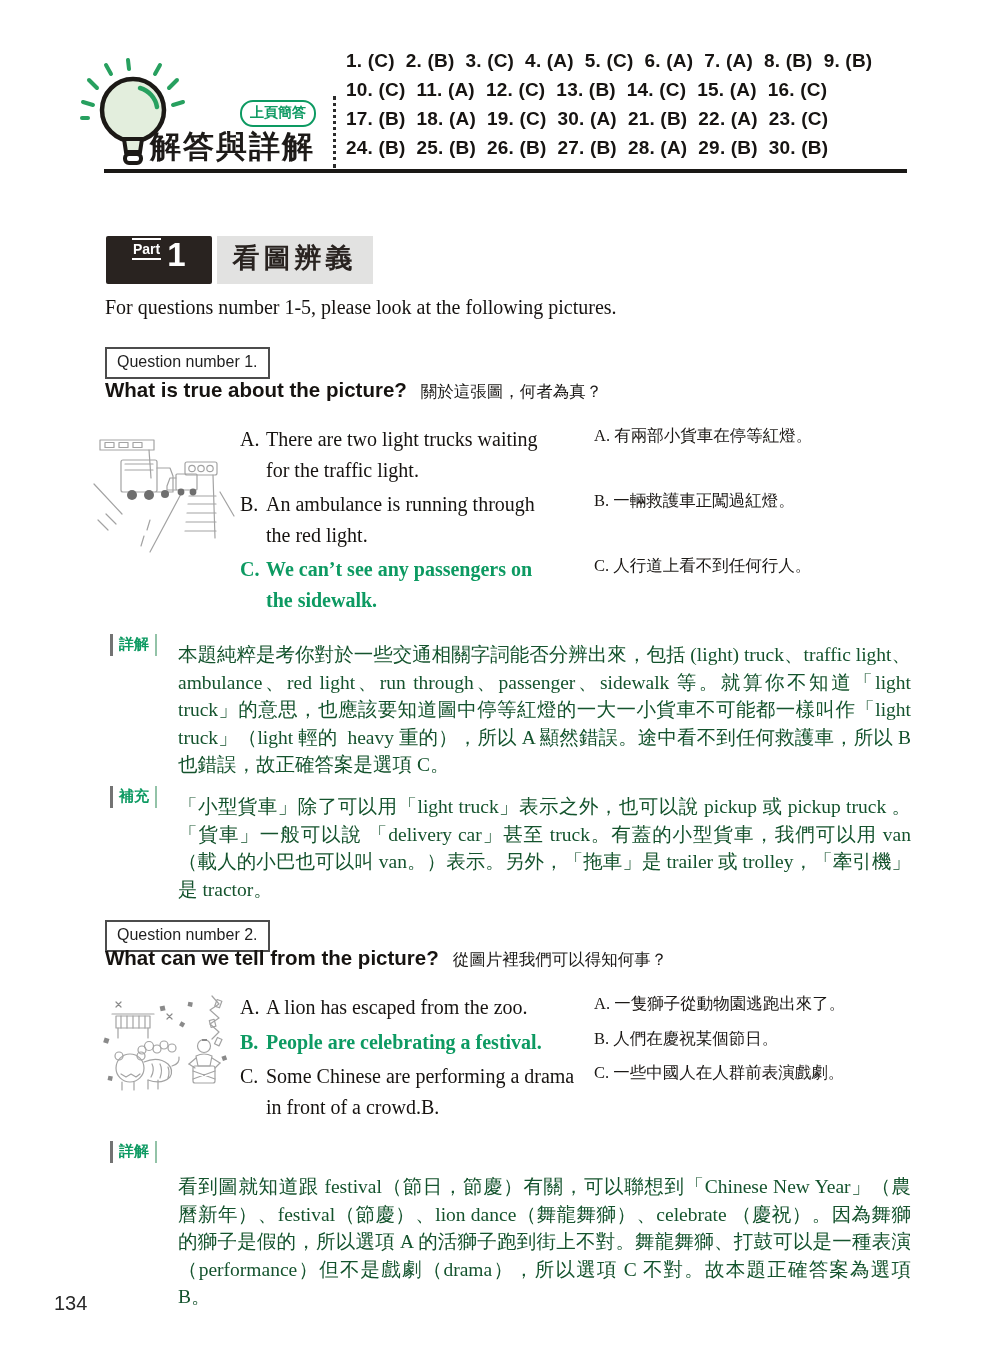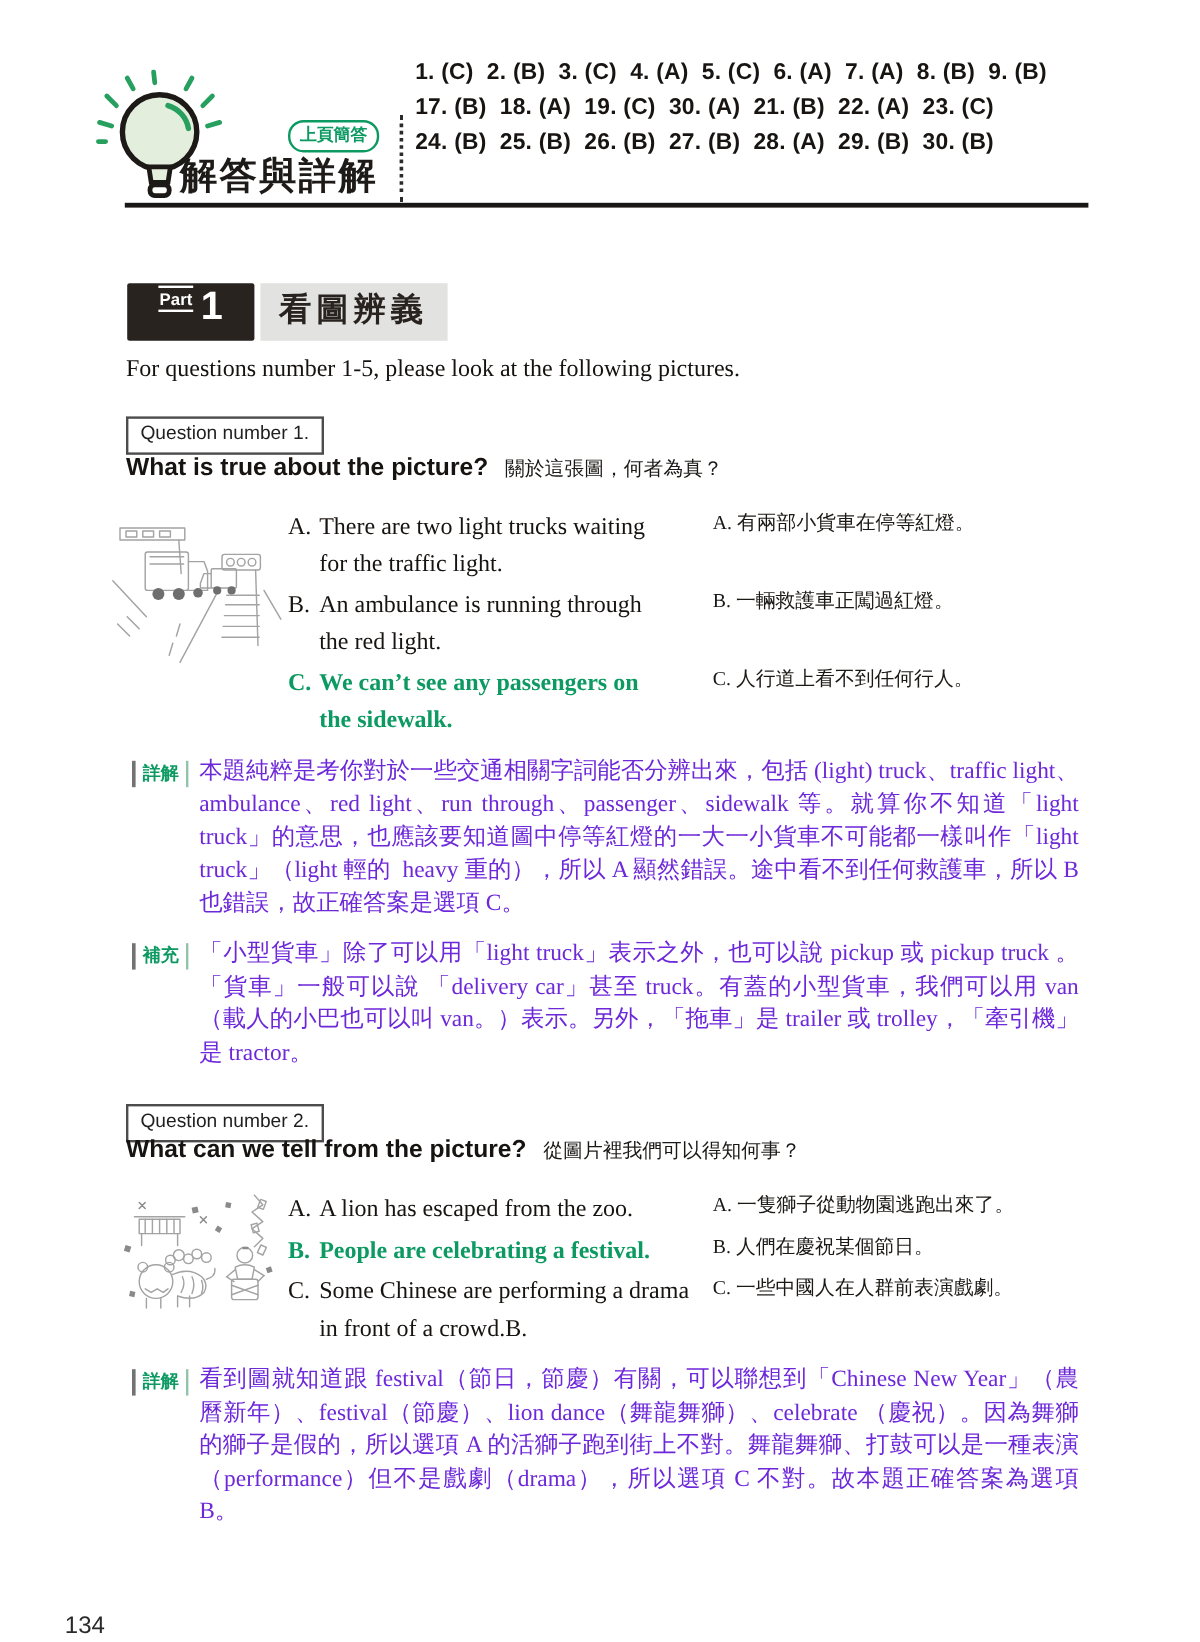--- a/index.html
+++ b/index.html
@@ -39,27 +39,27 @@
   .option-row{position:absolute;left:240px;width:665px;}
   .opt-en{display:flex;font:20px "Liberation Serif",serif;line-height:30.5px;color:#161310;width:372px;}
   .opt-en.correct{color:#0d9a62;font-weight:700;}
   .opt-label{width:26px;flex:none;}
   .opt-cn{position:absolute;left:354px;top:1px;font:16.5px "Liberation Serif",serif;color:#1b1815;white-space:nowrap;}
 
   
   .exp-label{position:absolute;left:110px;font:700 15px "Liberation Sans",sans-serif;color:#0d9a62;
          border-left:3px solid #737373;border-right:2px solid #93c3a8;padding:1px 6px 2px;white-space:nowrap;}
   .exp-text{position:absolute;left:166px;width:733px;font:19.5px "Liberation Serif",serif;
-         line-height:27.6px;text-align:justify;color:#6d28d9;white-space:pre-wrap;margin:0;}
+         line-height:27.6px;text-align:justify;color:#14532d;white-space:pre-wrap;margin:12px;}
 
   .illus{position:absolute;left:92px;}
   .sk{stroke:#a3a3a3;stroke-width:1.2;fill:none;stroke-linecap:round;stroke-linejoin:round;}
   .skd{stroke:#8a8a8a;stroke-width:1.2;fill:none;stroke-linecap:round;}
 
-  .page-number{position:absolute;left:54px;top:1344px;font:20px "Liberation Sans",sans-serif;color:#2a2a2a;}
+  .page-number{position:absolute;left:54px;top:1292px;font:20px "Liberation Sans",sans-serif;color:#2a2a2a;}
 </style>
 </head>
 <body>
 
 <div class="page">
 
   <svg class="abs" style="left:80px;top:58px;" width="112" height="112" viewBox="0 0 112 112">
     <g stroke="#27a05f" stroke-width="4" stroke-linecap="round">
       <line x1="13" y1="47" x2="3" y2="44"></line>
         <line x1="17" y1="30" x2="9" y2="22"></line>
@@ -74,20 +74,21 @@
     <path d="M60 30 A 24 24 0 0 1 77 49" stroke="#27a05f" stroke-width="4.5" fill="none" stroke-linecap="round"></path>
     <path d="M44 81 L62 81 L60 94 L46 94 Z" fill="#e3eedd" stroke="#1c1916" stroke-width="4"></path>
     <rect x="45" y="96" width="16" height="9" rx="4" fill="#fff" stroke="#1c1916" stroke-width="4"></rect>
   </svg>
 
   <div class="badge">上頁簡答</div>
   <h1 class="main-title">解答與詳解</h1>
   <div class="dotted-divider"></div>
   <div class="answer-grid">
       <div class="answer-line"><span class="answer-item">1. (C)</span><span class="answer-item">2. (B)</span><span class="answer-item">3. (C)</span><span class="answer-item">4. (A)</span><span class="answer-item">5. (C)</span><span class="answer-item">6. (A)</span><span class="answer-item">7. (A)</span><span class="answer-item">8. (B)</span><span class="answer-item">9. (B)</span></div>
+      <div class="answer-line"><span class="answer-item">10. (C)</span><span class="answer-item">11. (A)</span><span class="answer-item">12. (C)</span><span class="answer-item">13. (B)</span><span class="answer-item">14. (C)</span><span class="answer-item">15. (A)</span><span class="answer-item">16. (C)</span></div>
       <div class="answer-line"><span class="answer-item">17. (B)</span><span class="answer-item">18. (A)</span><span class="answer-item">19. (C)</span><span class="answer-item">30. (A)</span><span class="answer-item">21. (B)</span><span class="answer-item">22. (A)</span><span class="answer-item">23. (C)</span></div>
       <div class="answer-line"><span class="answer-item">24. (B)</span><span class="answer-item">25. (B)</span><span class="answer-item">26. (B)</span><span class="answer-item">27. (B)</span><span class="answer-item">28. (A)</span><span class="answer-item">29. (B)</span><span class="answer-item">30. (B)</span></div>
     </div>
   <div class="header-rule"></div>
 
   <div class="part-header">
     <div class="part-box">
       <span class="part-word">Part</span>
       <span class="part-num">1</span>
     </div>
@@ -231,16 +232,16 @@
   </div>
   <div class="option-row" style="top:1061px;">
     <div class="opt-en" style="width:378px;">
       <span class="opt-label">C.</span>
       <span><span>Some Chinese are performing a drama</span><br><span>in front of a crowd.B.</span></span>
     </div>
     <div class="opt-cn">C. 一些中國人在人群前表演戲劇。</div>
   </div>
 
   <div class="exp-label" style="top:1141px;">詳解</div>
-  <p class="exp-text" style="top:1136px;">看到圖就知道跟 festival（節日，節慶）有關，可以聯想到「Chinese New Year」（農曆新年）、festival（節慶）、lion dance（舞龍舞獅）、celebrate （慶祝）。因為舞獅的獅子是假的，所以選項 A 的活獅子跑到街上不對。舞龍舞獅、打鼓可以是一種表演（performance）但不是戲劇（drama），所以選項 C 不對。故本題正確答案為選項 B。</p>
+  <p class="exp-text" style="top:1161px;">看到圖就知道跟 festival（節日，節慶）有關，可以聯想到「Chinese New Year」（農曆新年）、festival（節慶）、lion dance（舞龍舞獅）、celebrate （慶祝）。因為舞獅的獅子是假的，所以選項 A 的活獅子跑到街上不對。舞龍舞獅、打鼓可以是一種表演（performance）但不是戲劇（drama），所以選項 C 不對。故本題正確答案為選項 B。</p>
 
   <div class="page-number">134</div>
 </div>
 
 </body></html>

